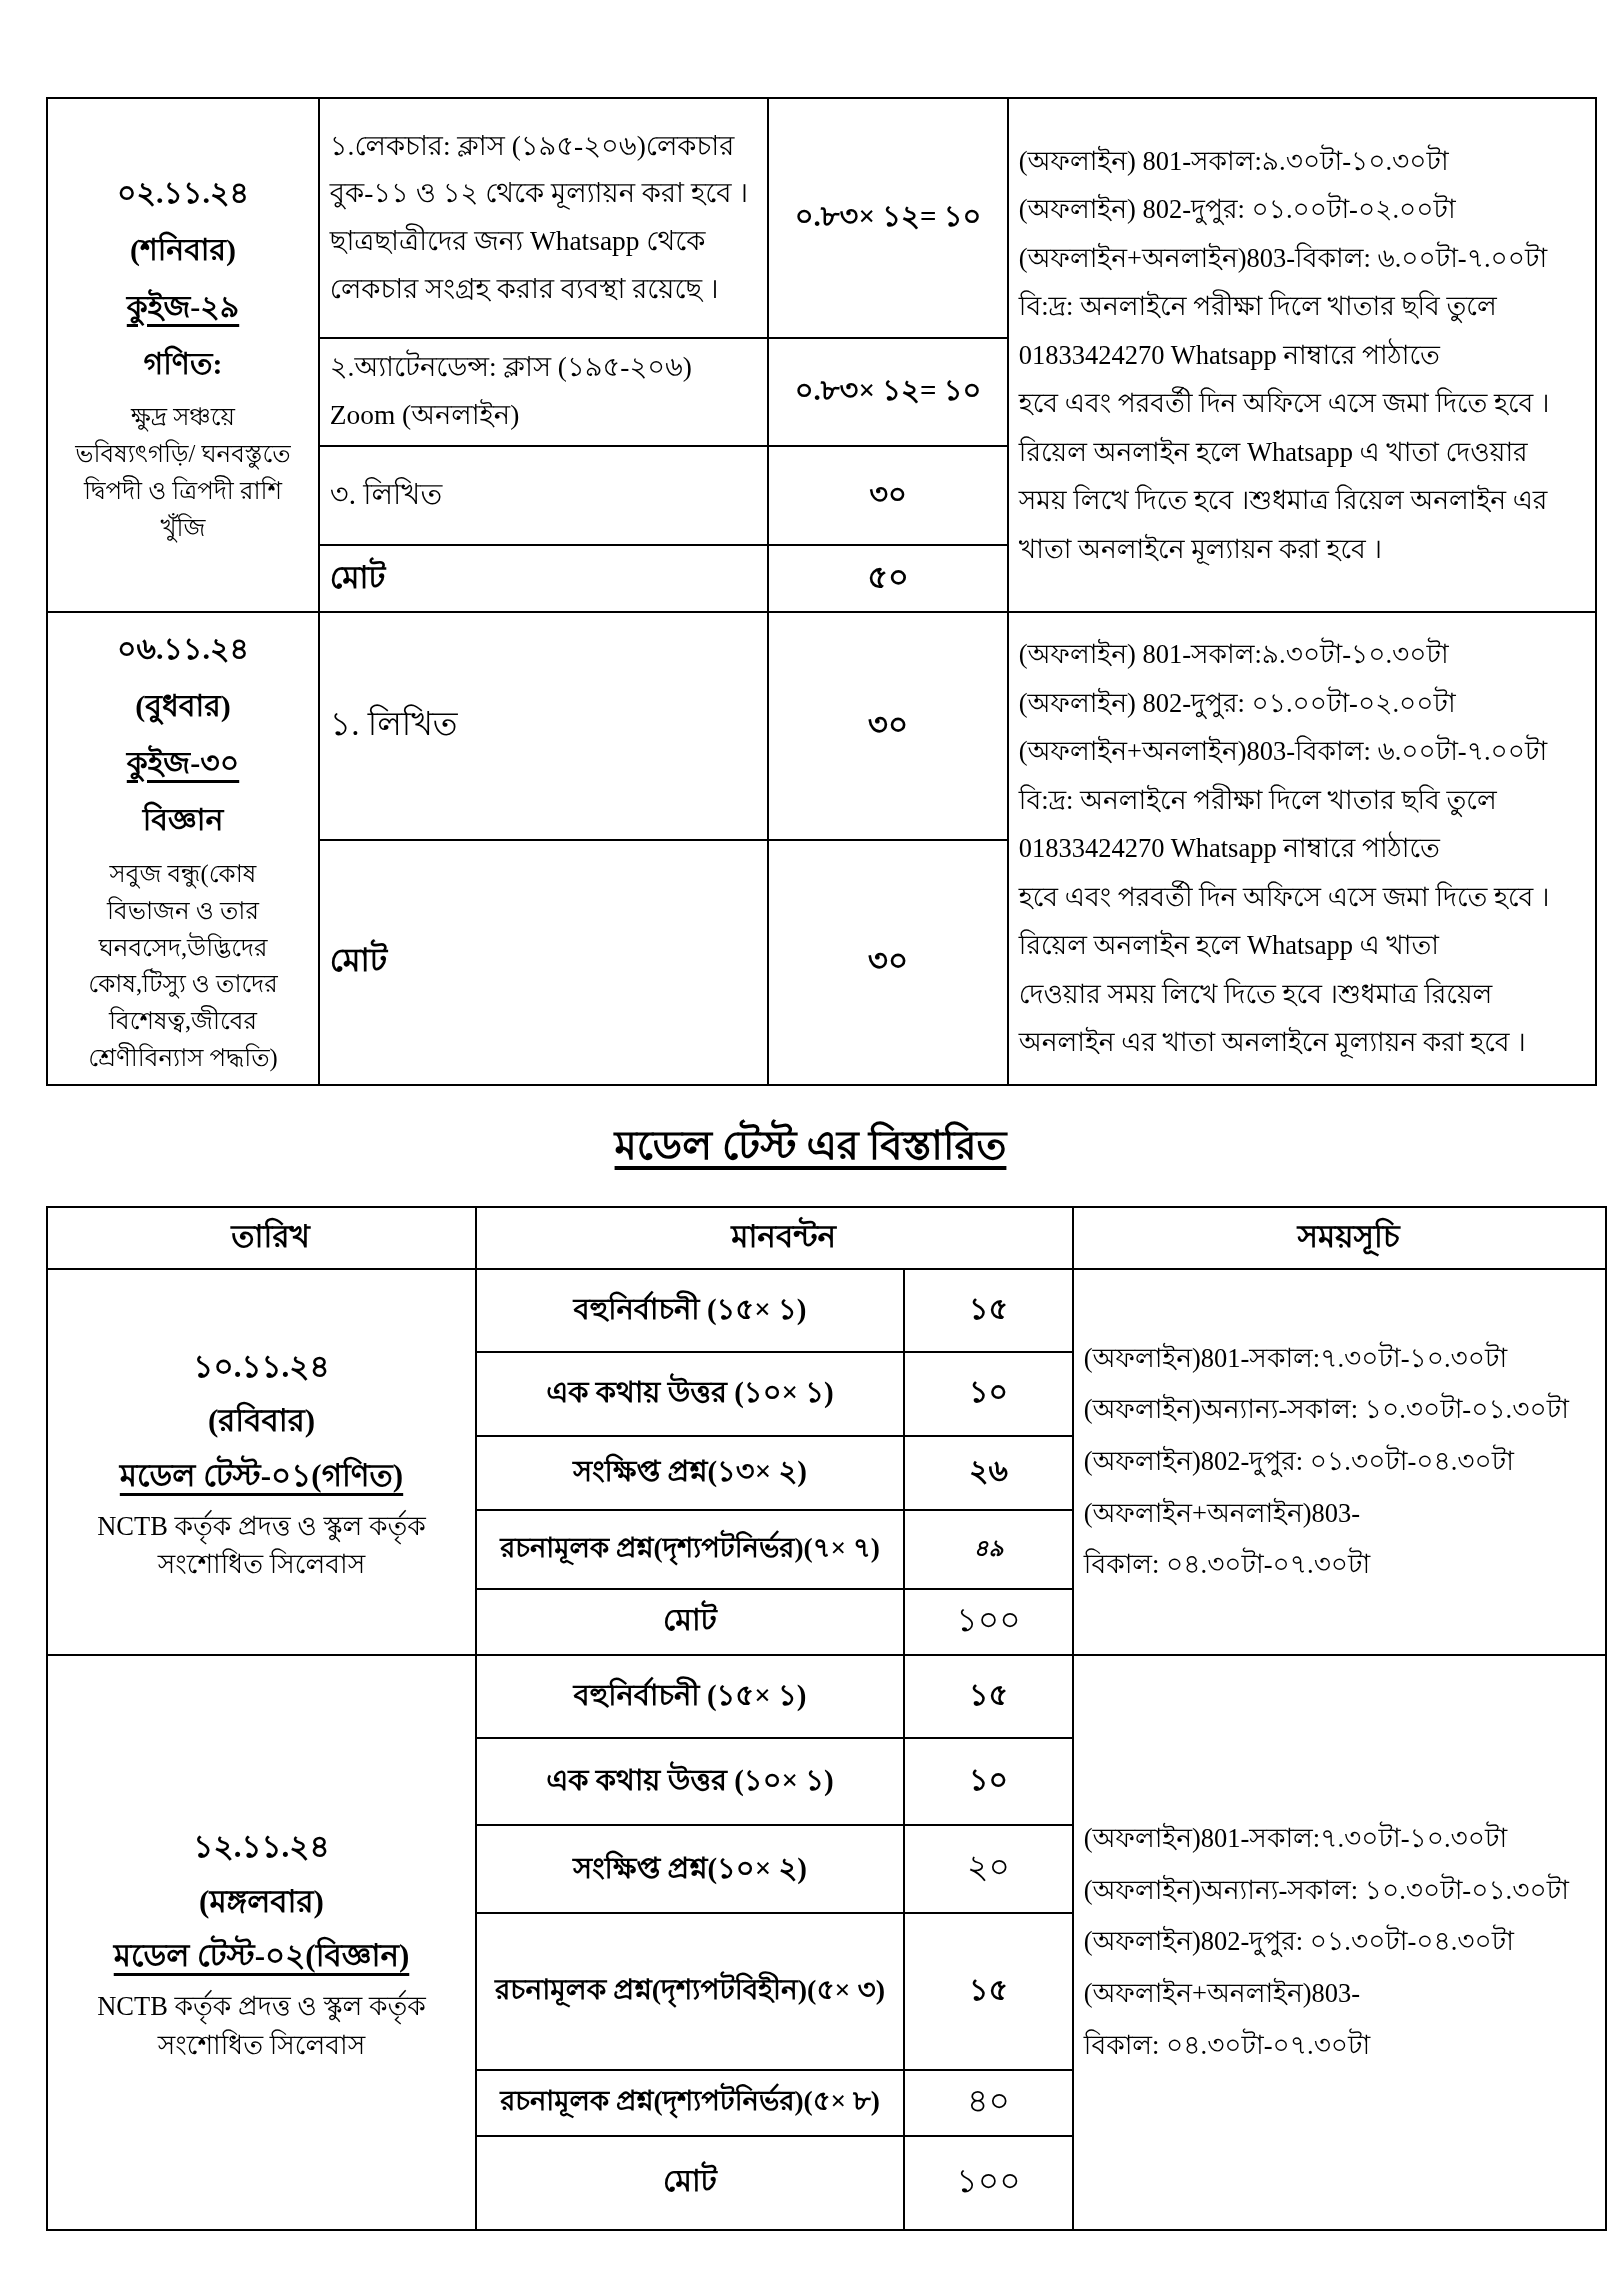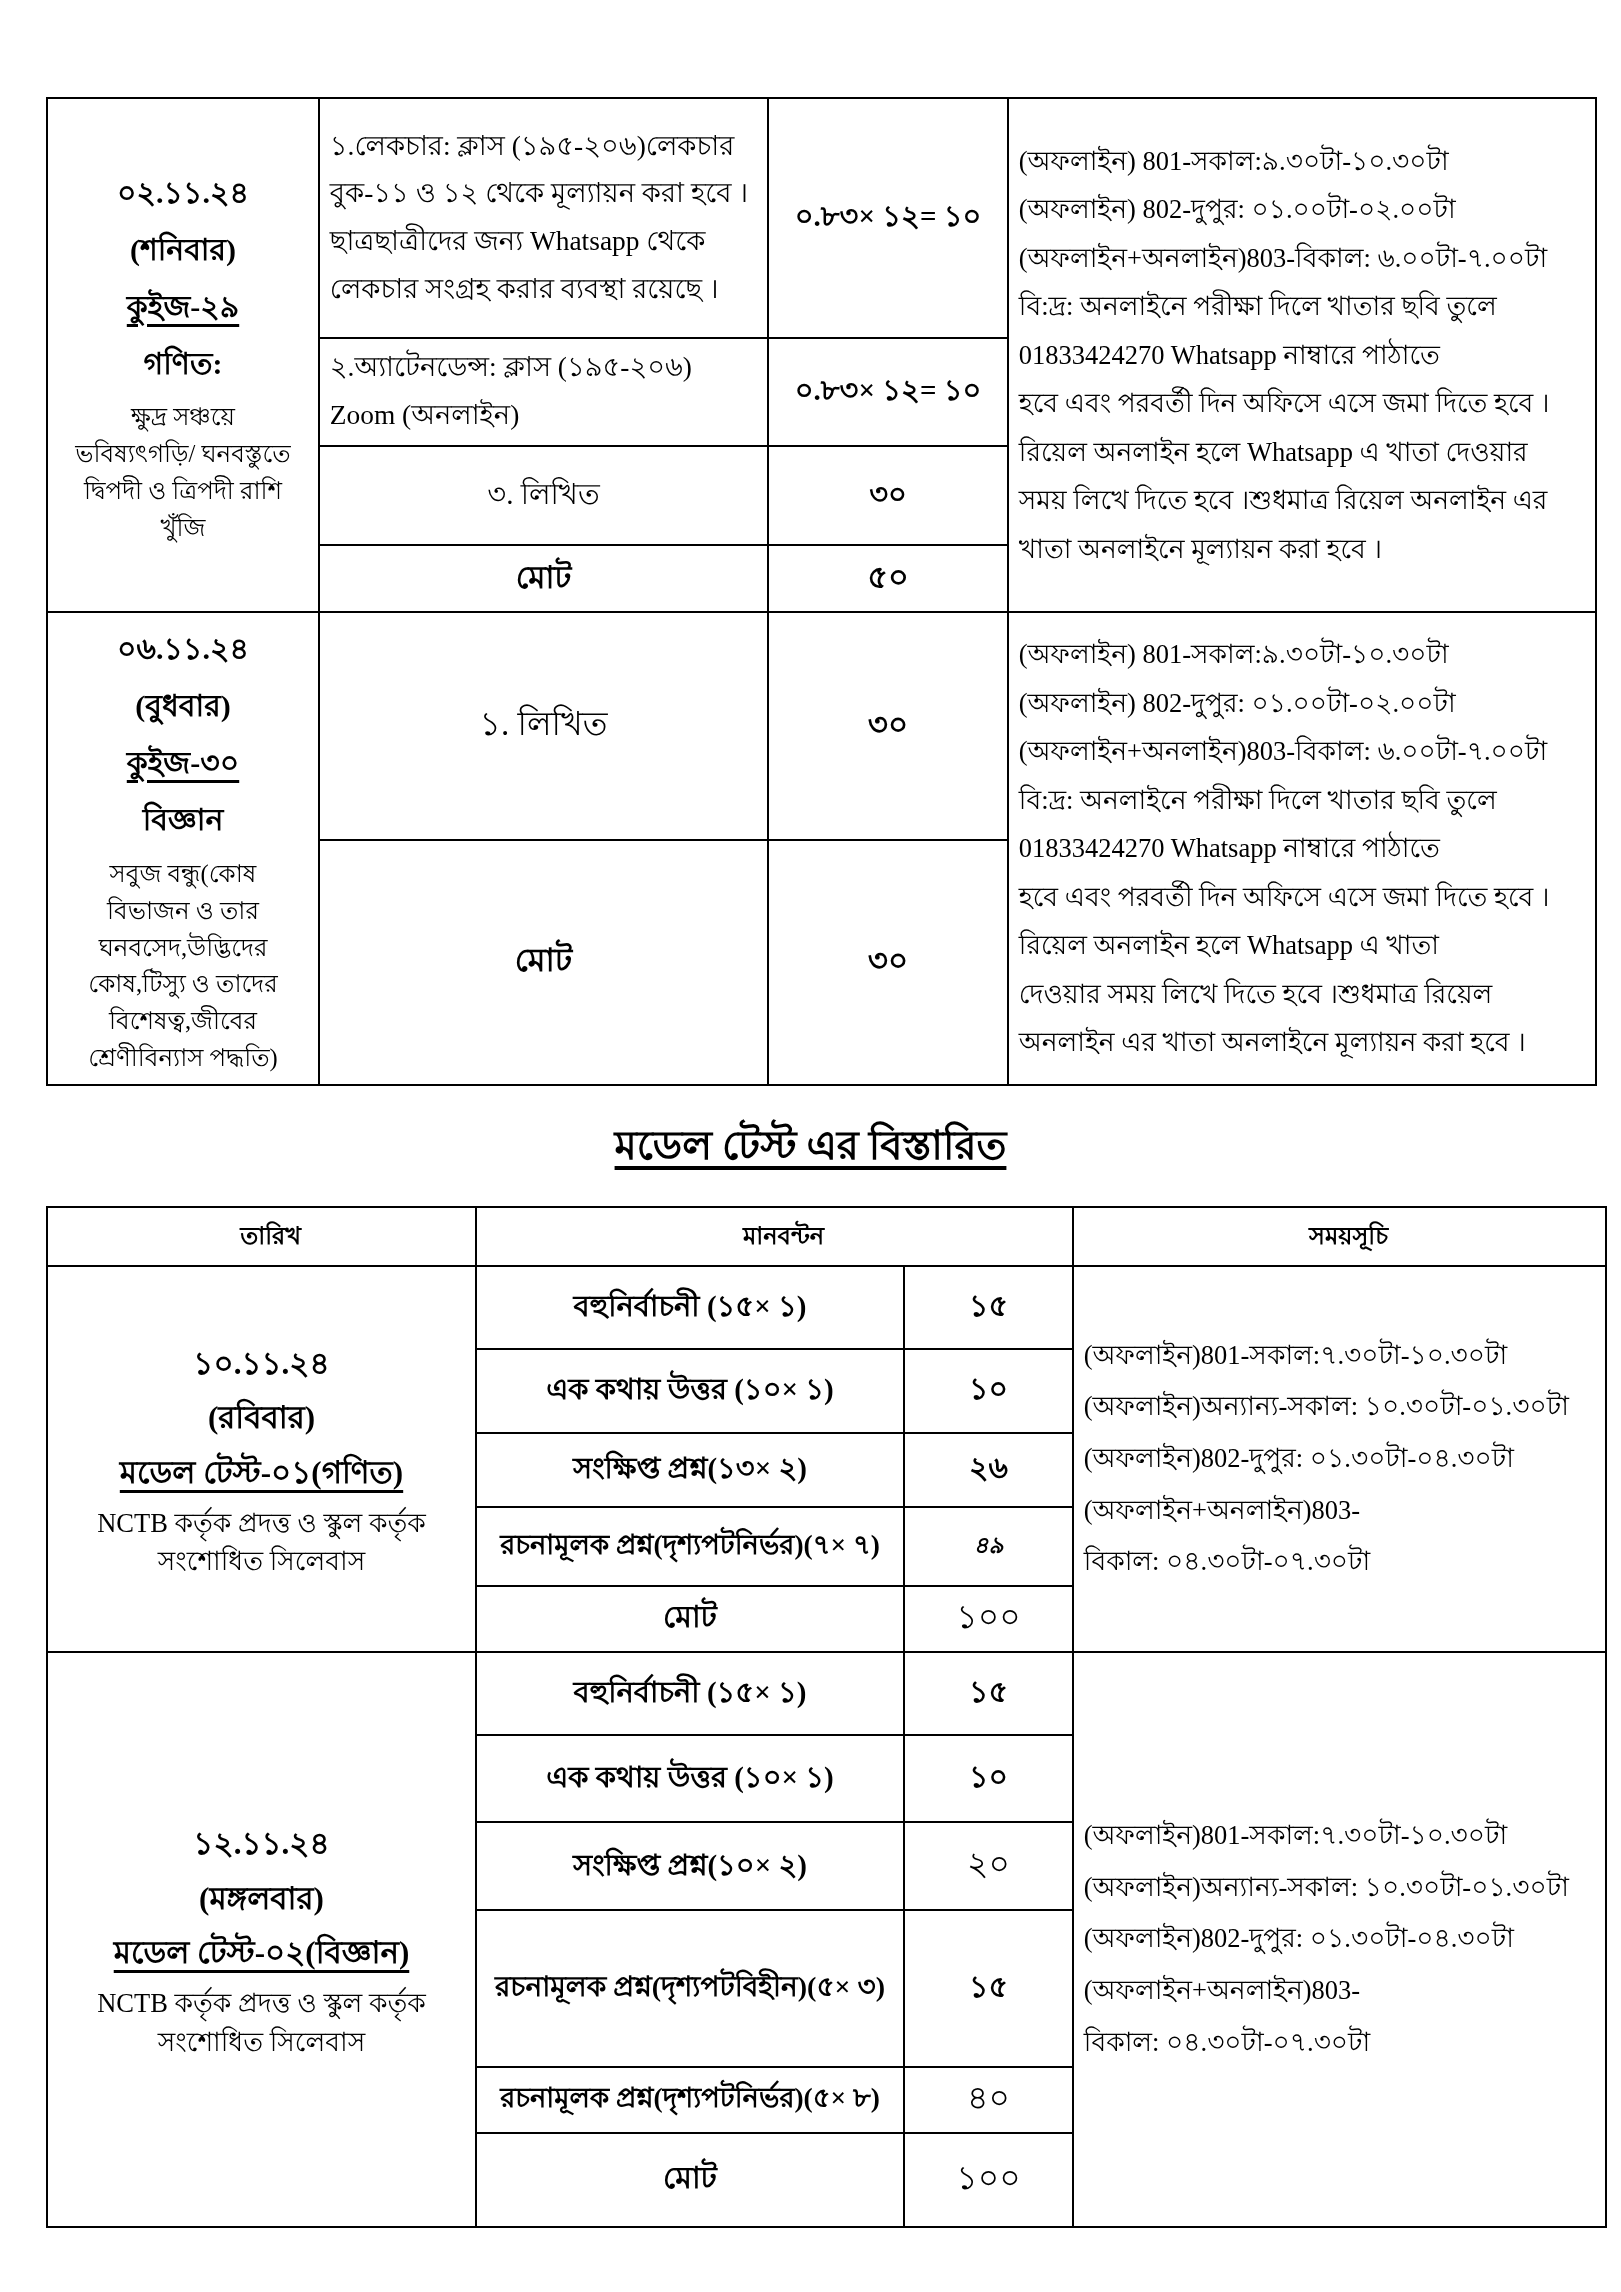--- a/index.html
+++ b/index.html
@@ -9,28 +9,28 @@
   table{border-collapse:collapse;table-layout:fixed;}
   .tbl{margin-left:46px;border:2.9px solid #000;}
   .tbl td,.tbl th{border:2px solid #000;padding:3.9px 9.8px;vertical-align:middle;overflow:hidden;}
   .t1{margin-top:97px;}
   .t2{margin-top:25.5px;}
   .datecell{font-size:30px;font-weight:bold;line-height:1.9;text-align:center;}
   .t2 .datecell{font-size:31px;line-height:1.75;}
   .topic{font-size:24.5px;font-weight:normal;line-height:1.5;margin-top:7.8px;padding:0 13.7px;}
   .syllabus{font-size:26.5px;font-weight:normal;line-height:1.45;margin-top:3.9px;}
   .para{font-size:27.4px;line-height:1.74;text-align:left;padding:7.8px 7.8px 7.8px 11.8px;}
-  .item-c{font-size:29px;text-align:center;margin-top:28px;}
+  .item-c{font-size:29px;text-align:left;margin-top:28px;}
   .bold{font-weight:bold;}
   .mark{font-size:29px;font-weight:bold;text-align:center;white-space:nowrap;}
   .sched{font-size:26.5px;line-height:1.83;text-align:left;padding:5.9px 3.9px;margin-top:28px;}
   .msched{font-size:26.5px;line-height:1.95;text-align:left;}
   .heading{font-size:40px;font-weight:bold;text-align:center;margin-top:28px;}
   .ul{text-decoration:underline;text-underline-offset:6.9px;}
-  .t2 th{font-size:24px;font-weight:600;padding-left:28px;}
+  .t2 th{font-size:31px;font-weight:600;padding-left:28px;}
   .mitem{font-size:29px;font-weight:600;text-align:center;}
   .mmark{font-size:30px;font-weight:bold;text-align:center;}
   .mmark.reg{font-weight:normal;font-size:33px;margin-top:15px;}
   .mmark.lg{font-size:23px;font-style:italic;}
   .vtop{vertical-align:top;padding-top:9.8px;}
 </style>
 </head>
 <body>
 <div class="page">
 

